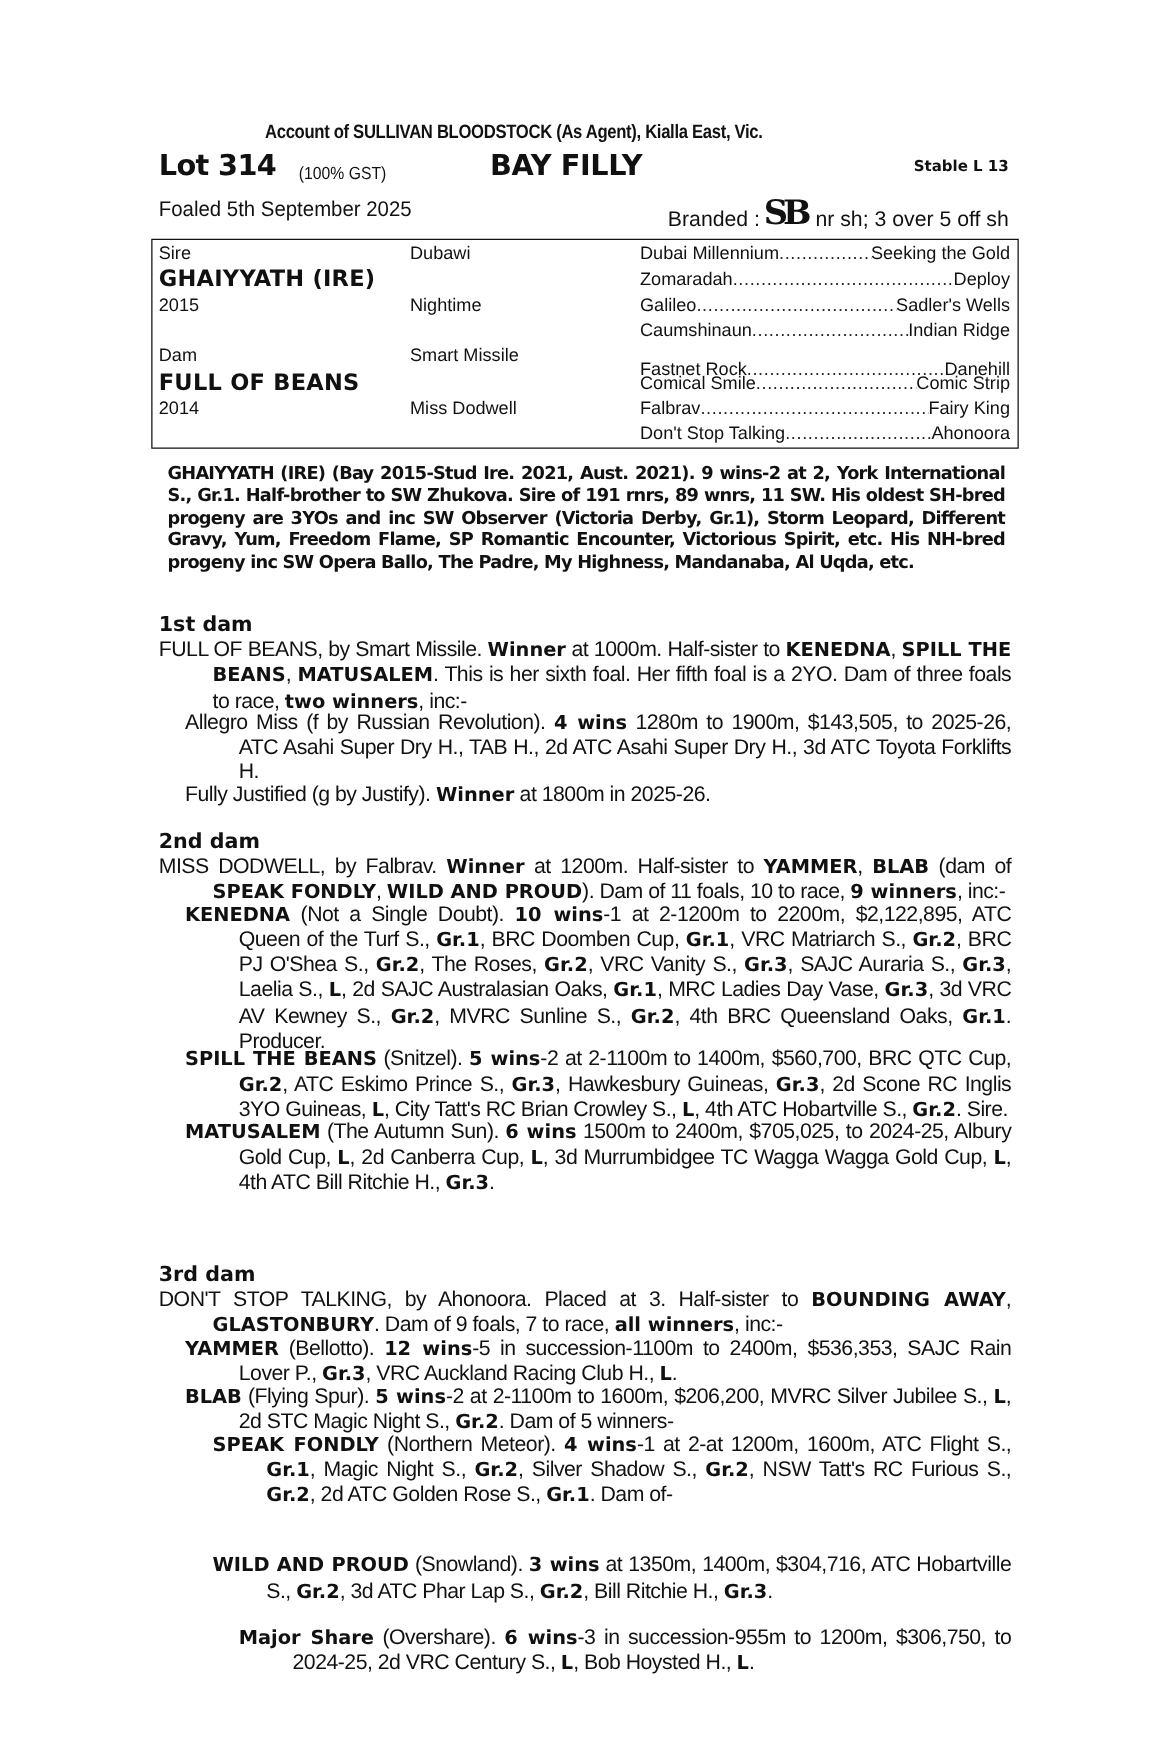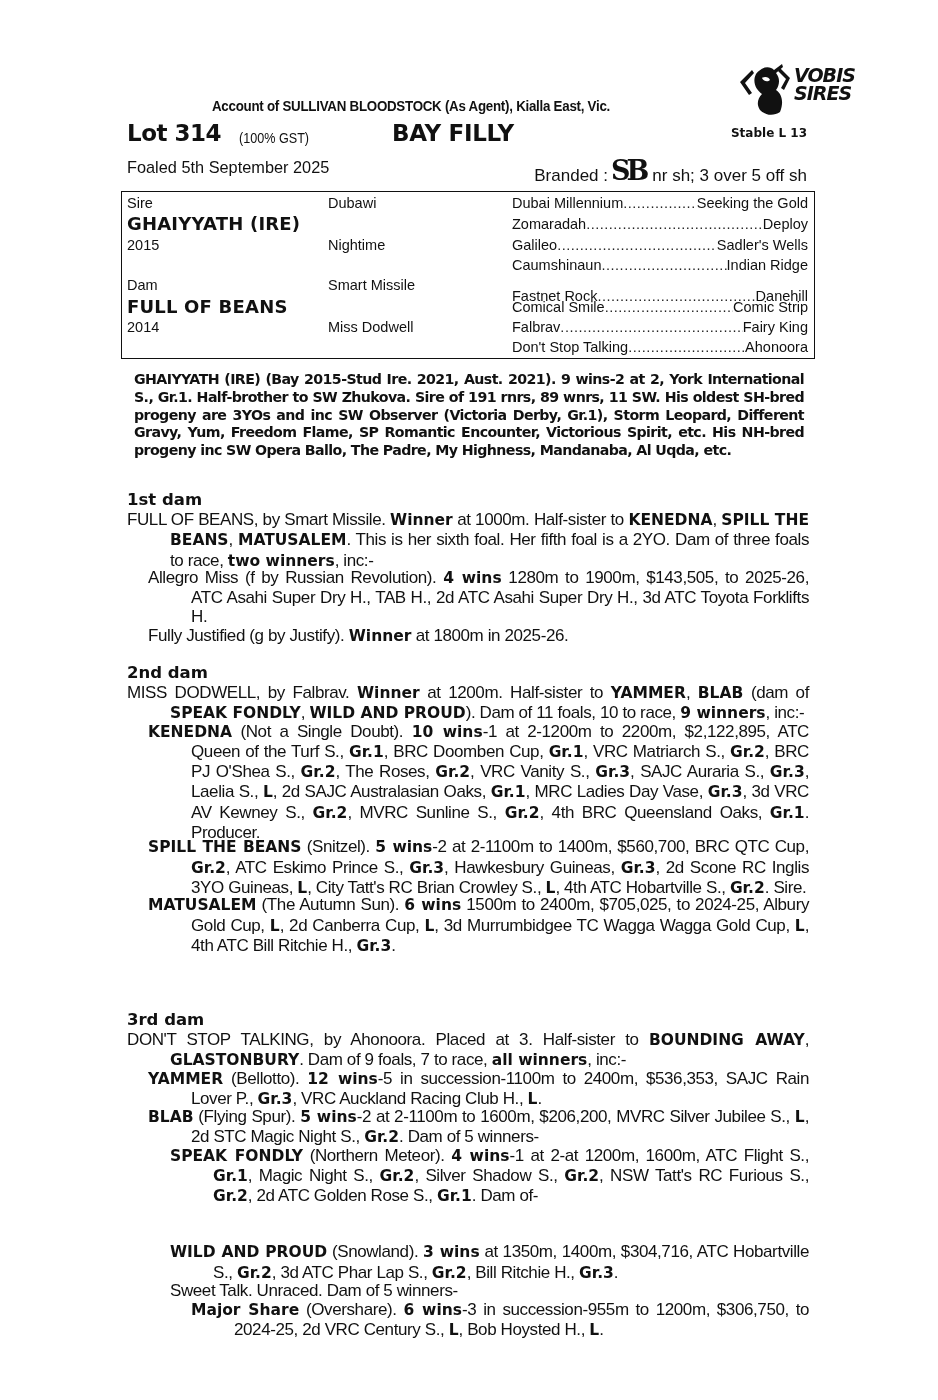--- a/index.html
+++ b/index.html
@@ -40,32 +40,20 @@
   .l0 { left: 127px; width: 682px; text-indent: 0; padding-left: 43px; text-indent: -43px; box-sizing: border-box; }
   .l1 { left: 148px; width: 661px; padding-left: 43px; text-indent: -43px; box-sizing: border-box; }
   .l2 { left: 170px; width: 639px; padding-left: 43px; text-indent: -43px; box-sizing: border-box; }
   .l3 { left: 191px; width: 618px; padding-left: 43px; text-indent: -43px; box-sizing: border-box; }
 </style>
 </head>
 <body>
 
 <div class="page">
 
-  <div class="logo">
-    <svg width="58" height="58" viewBox="0 0 58 58" style="position:absolute;left:0;top:0;">
-      <path d="M4 22 L16 10 L18 13 L9 23 L16 33 L13 35 Z" fill="#111"></path>
-      <path d="M44 8 L54 18 L48 30 L45 28 L50 19 L42 11 Z" fill="#111"></path>
-      <path d="M20 14 C26 6 34 6 38 10 L46 4 L47 7 L40 13 C44 18 44 24 40 30 C46 34 48 42 44 52 C38 56 30 56 24 50 C20 44 22 38 26 34 C20 30 16 22 20 14 Z" fill="#111"></path>
-      <path d="M26 18 C29 16 33 17 34 20 C32 22 28 22 26 18 Z" fill="#fff"></path>
-    </svg>
-    <div class="logo-text">
-      <div>VOBIS</div>
-      <div>SIRES</div>
-    </div>
-  </div>
 
   <div class="account">Account of SULLIVAN BLOODSTOCK (As Agent), Kialla East, Vic.</div>
 
   <div class="lot-line">
     <span class="lot-num">Lot 314</span>
     <span class="lot-gst">(100% GST)</span>
     <span class="lot-title">BAY FILLY</span>
     <span class="lot-stable">Stable L 13</span>
   </div>
 
@@ -147,15 +135,14 @@
     <div class="para l1" style="top: 625.8px;"><span>Fully Justified (g by Justify). </span><b>Winner</b><span> at 1800m in 2025-26.</span></div>
     <div class="para l0" style="top: 683px;"><span>MISS DODWELL, by Falbrav. </span><b>Winner</b><span> at 1200m. Half-sister to </span><b>YAMMER</b><span>, </span><b>BLAB</b><span> (dam of </span><b>SPEAK FONDLY</b><span>, </span><b>WILD AND PROUD</b><span>). Dam of 11 foals, 10 to race, </span><b>9 winners</b><span>, inc:-</span></div>
     <div class="para l1" style="top: 721.6px;"><b>KENEDNA</b><span> (Not a Single Doubt). </span><b>10 wins</b><span>-1 at 2-1200m to 2200m, $2,122,895, ATC Queen of the Turf S., </span><b>Gr.1</b><span>, BRC Doomben Cup, </span><b>Gr.1</b><span>, VRC Matriarch S., </span><b>Gr.2</b><span>, BRC PJ O'Shea S., </span><b>Gr.2</b><span>, The Roses, </span><b>Gr.2</b><span>, VRC Vanity S., </span><b>Gr.3</b><span>, SAJC Auraria S., </span><b>Gr.3</b><span>, Laelia S., </span><b>L</b><span>, 2d SAJC Australasian Oaks, </span><b>Gr.1</b><span>, MRC Ladies Day Vase, </span><b>Gr.3</b><span>, 3d VRC AV Kewney S., </span><b>Gr.2</b><span>, MVRC Sunline S., </span><b>Gr.2</b><span>, 4th BRC Queensland Oaks, </span><b>Gr.1</b><span>. Producer.</span></div>
     <div class="para l1" style="top: 837.4px;"><b>SPILL THE BEANS</b><span> (Snitzel). </span><b>5 wins</b><span>-2 at 2-1100m to 1400m, $560,700, BRC QTC Cup, </span><b>Gr.2</b><span>, ATC Eskimo Prince S., </span><b>Gr.3</b><span>, Hawkesbury Guineas, </span><b>Gr.3</b><span>, 2d Scone RC Inglis 3YO Guineas, </span><b>L</b><span>, City Tatt's RC Brian Crowley S., </span><b>L</b><span>, 4th ATC Hobartville S., </span><b>Gr.2</b><span>. Sire.</span></div>
     <div class="para l1" style="top: 895.3px;"><b>MATUSALEM</b><span> (The Autumn Sun). </span><b>6 wins</b><span> 1500m to 2400m, $705,025, to 2024-25, Albury Gold Cup, </span><b>L</b><span>, 2d Canberra Cup, </span><b>L</b><span>, 3d Murrumbidgee TC Wagga Wagga Gold Cup, </span><b>L</b><span>, 4th ATC Bill Ritchie H., </span><b>Gr.3</b><span>.</span></div>
     <div class="para l0" style="top: 1030px;"><span>DON'T STOP TALKING, by Ahonoora. Placed at 3. Half-sister to </span><b>BOUNDING AWAY</b><span>, </span><b>GLASTONBURY</b><span>. Dam of 9 foals, 7 to race, </span><b>all winners</b><span>, inc:-</span></div>
     <div class="para l1" style="top: 1068.6px;"><b>YAMMER</b><span> (Bellotto). </span><b>12 wins</b><span>-5 in succession-1100m to 2400m, $536,353, SAJC Rain Lover P., </span><b>Gr.3</b><span>, VRC Auckland Racing Club H., </span><b>L</b><span>.</span></div>
     <div class="para l1" style="top: 1107.2px;"><b>BLAB</b><span> (Flying Spur). </span><b>5 wins</b><span>-2 at 2-1100m to 1600m, $206,200, MVRC Silver Jubilee S., </span><b>L</b><span>, 2d STC Magic Night S., </span><b>Gr.2</b><span>. Dam of 5 winners-</span></div>
     <div class="para l2" style="top: 1145.8px;"><b>SPEAK FONDLY</b><span> (Northern Meteor). </span><b>4 wins</b><span>-1 at 2-at 1200m, 1600m, ATC Flight S., </span><b>Gr.1</b><span>, Magic Night S., </span><b>Gr.2</b><span>, Silver Shadow S., </span><b>Gr.2</b><span>, NSW Tatt's RC Furious S., </span><b>Gr.2</b><span>, 2d ATC Golden Rose S., </span><b>Gr.1</b><span>. Dam of-</span></div>
     <div class="para l2" style="top: 1242.3px;"><b>WILD AND PROUD</b><span> (Snowland). </span><b>3 wins</b><span> at 1350m, 1400m, $304,716, ATC Hobartville S., </span><b>Gr.2</b><span>, 3d ATC Phar Lap S., </span><b>Gr.2</b><span>, Bill Ritchie H., </span><b>Gr.3</b><span>.</span></div>
-    <div class="para l2" style="top: 1280.9px;"><span>Sweet Talk. Unraced. Dam of 5 winners-</span></div>
     <div class="para l3" style="top: 1300.2px;"><b>Major Share</b><span> (Overshare). </span><b>6 wins</b><span>-3 in succession-955m to 1200m, $306,750, to 2024-25, 2d VRC Century S., </span><b>L</b><span>, Bob Hoysted H., </span><b>L</b><span>.</span></div>
   </div>
 
 </body></html>

